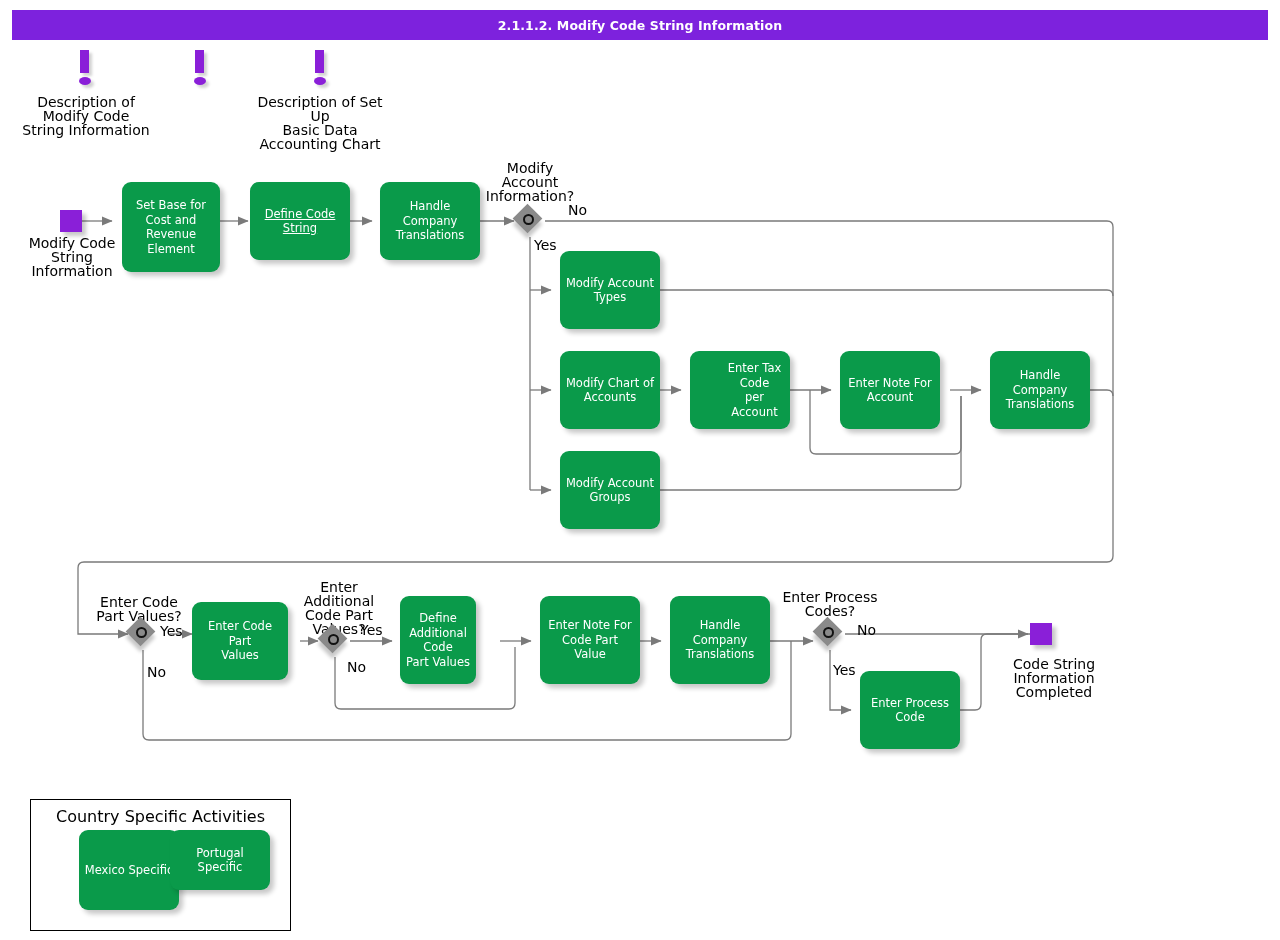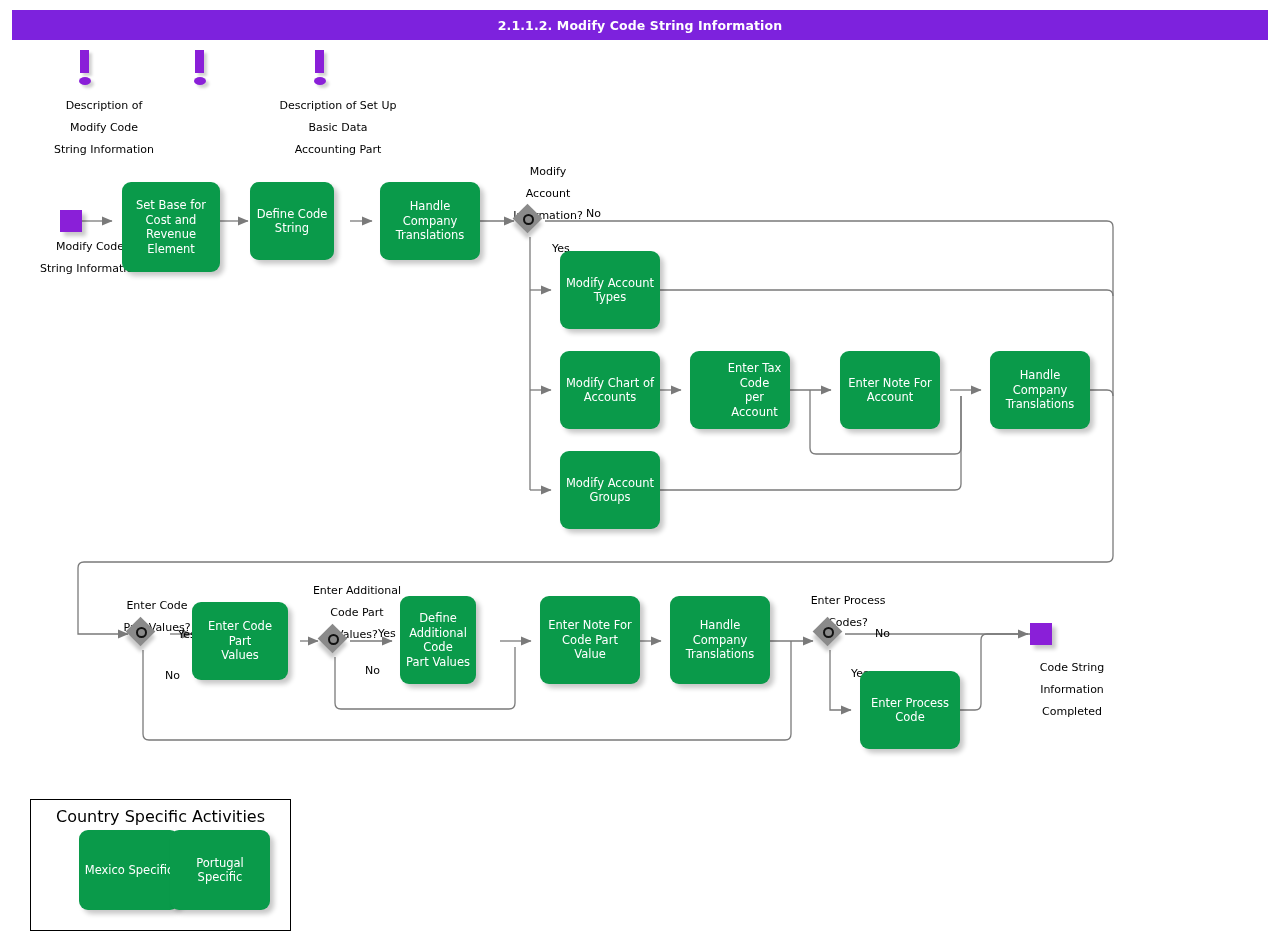--- a/index.html
+++ b/index.html
@@ -25,21 +25,21 @@
            box-shadow:4px 4px 4px rgba(0,0,0,0.22);}
   .gw .ring{position:absolute;left:7.5px;top:7.5px;width:11px;height:11px;
             border:2.4px solid #111;border-radius:50%;box-sizing:border-box;
             background:#8a8a8a;}
 
   
   .evt{position:absolute;width:22px;height:22px;background:#8a1fd8;
        box-shadow:4px 4px 4px rgba(0,0,0,0.22);}
 
   
-  .lbl{position:absolute;font-size:11px;line-height:22px;color:#000;text-align:center;margin-left:18px;}
+  .lbl{position:absolute;font-size:14px;line-height:14px;color:#000;text-align:center;}
   .lbl.l{text-align:left;}
 
   
   .info{position:absolute;width:30px;height:42px;}
   .info .bar{position:absolute;left:10px;top:0;width:9px;height:23px;background:#8a1fd8;
              box-shadow:3px 3px 3px rgba(0,0,0,0.18);}
   .info .dot{position:absolute;left:9px;top:27px;width:12px;height:8px;background:#8a1fd8;
              border-radius:50%;box-shadow:3px 3px 3px rgba(0,0,0,0.18);}
 
   
@@ -126,34 +126,34 @@
     <div class="bar"></div>
     <div class="dot"></div>
   </div>
 
   <div class="info" style="left:305px;top:50px;">
     <div class="bar"></div>
     <div class="dot"></div>
   </div>
   <div class="lbl" style="left:248px;top:95px;width:144px;white-space:pre-line;">Description of Set Up
 Basic Data
-Accounting Part</div>
+Accounting Chart</div>
 
   <div class="evt" style="left:60px;top:210px;"></div>
   <div class="lbl" style="left:16px;top:236px;width:112px;white-space:pre-line;">Modify Code
 String Information</div>
 
   <div class="task" style="left:122px;top:182px;width:98px;height:90px;">
     <span style="white-space:pre-line;">Set Base for
 Cost and
 Revenue
 Element</span>
   </div>
 
-  <div class="task" style="left:250px;top:182px;width:84px;height:78px;">
+  <div class="task" style="left:250px;top:182px;width:100px;height:78px;text-decoration:underline;">
     <span style="white-space:pre-line;">Define Code
 String</span>
   </div>
 
   <div class="task" style="left:380px;top:182px;width:100px;height:78px;">
     <span style="white-space:pre-line;">Handle
 Company
 Translations</span>
   </div>
 
@@ -257,17 +257,17 @@
   <div class="lbl" style="left:995px;top:657px;width:118px;white-space:pre-line;">Code String
 Information
 Completed</div>
 
   <div class="group" style="left:30px;top:799px;width:261px;height:132px;">
     <div class="group-title" style="left:0;top:7px;">Country Specific Activities</div>
   </div>
   <div class="task" style="left:50px;top:830px;width:100px;height:80px;margin-left:29px;">
     <span>Mexico Specific</span>
   </div>
-  <div class="task" style="left:170px;top:830px;width:100px;height:80px;justify-content:flex-end;">
+  <div class="task" style="left:170px;top:830px;width:100px;height:60px;justify-content:flex-end;">
     <span>Portugal Specific</span>
   </div>
 
 </div>
 
 </body></html>

